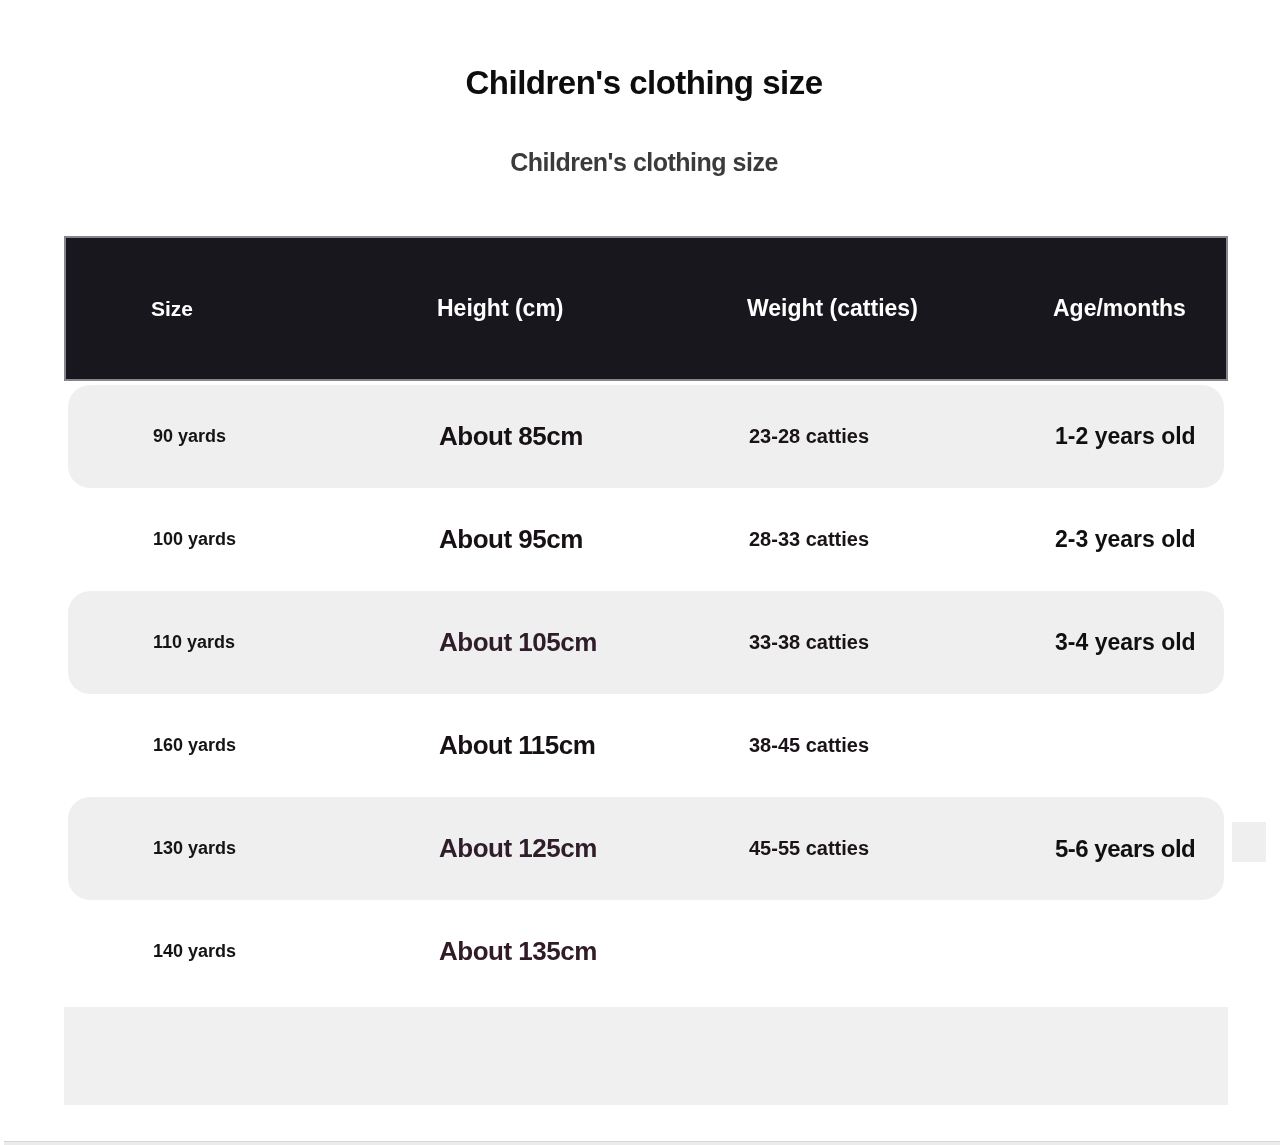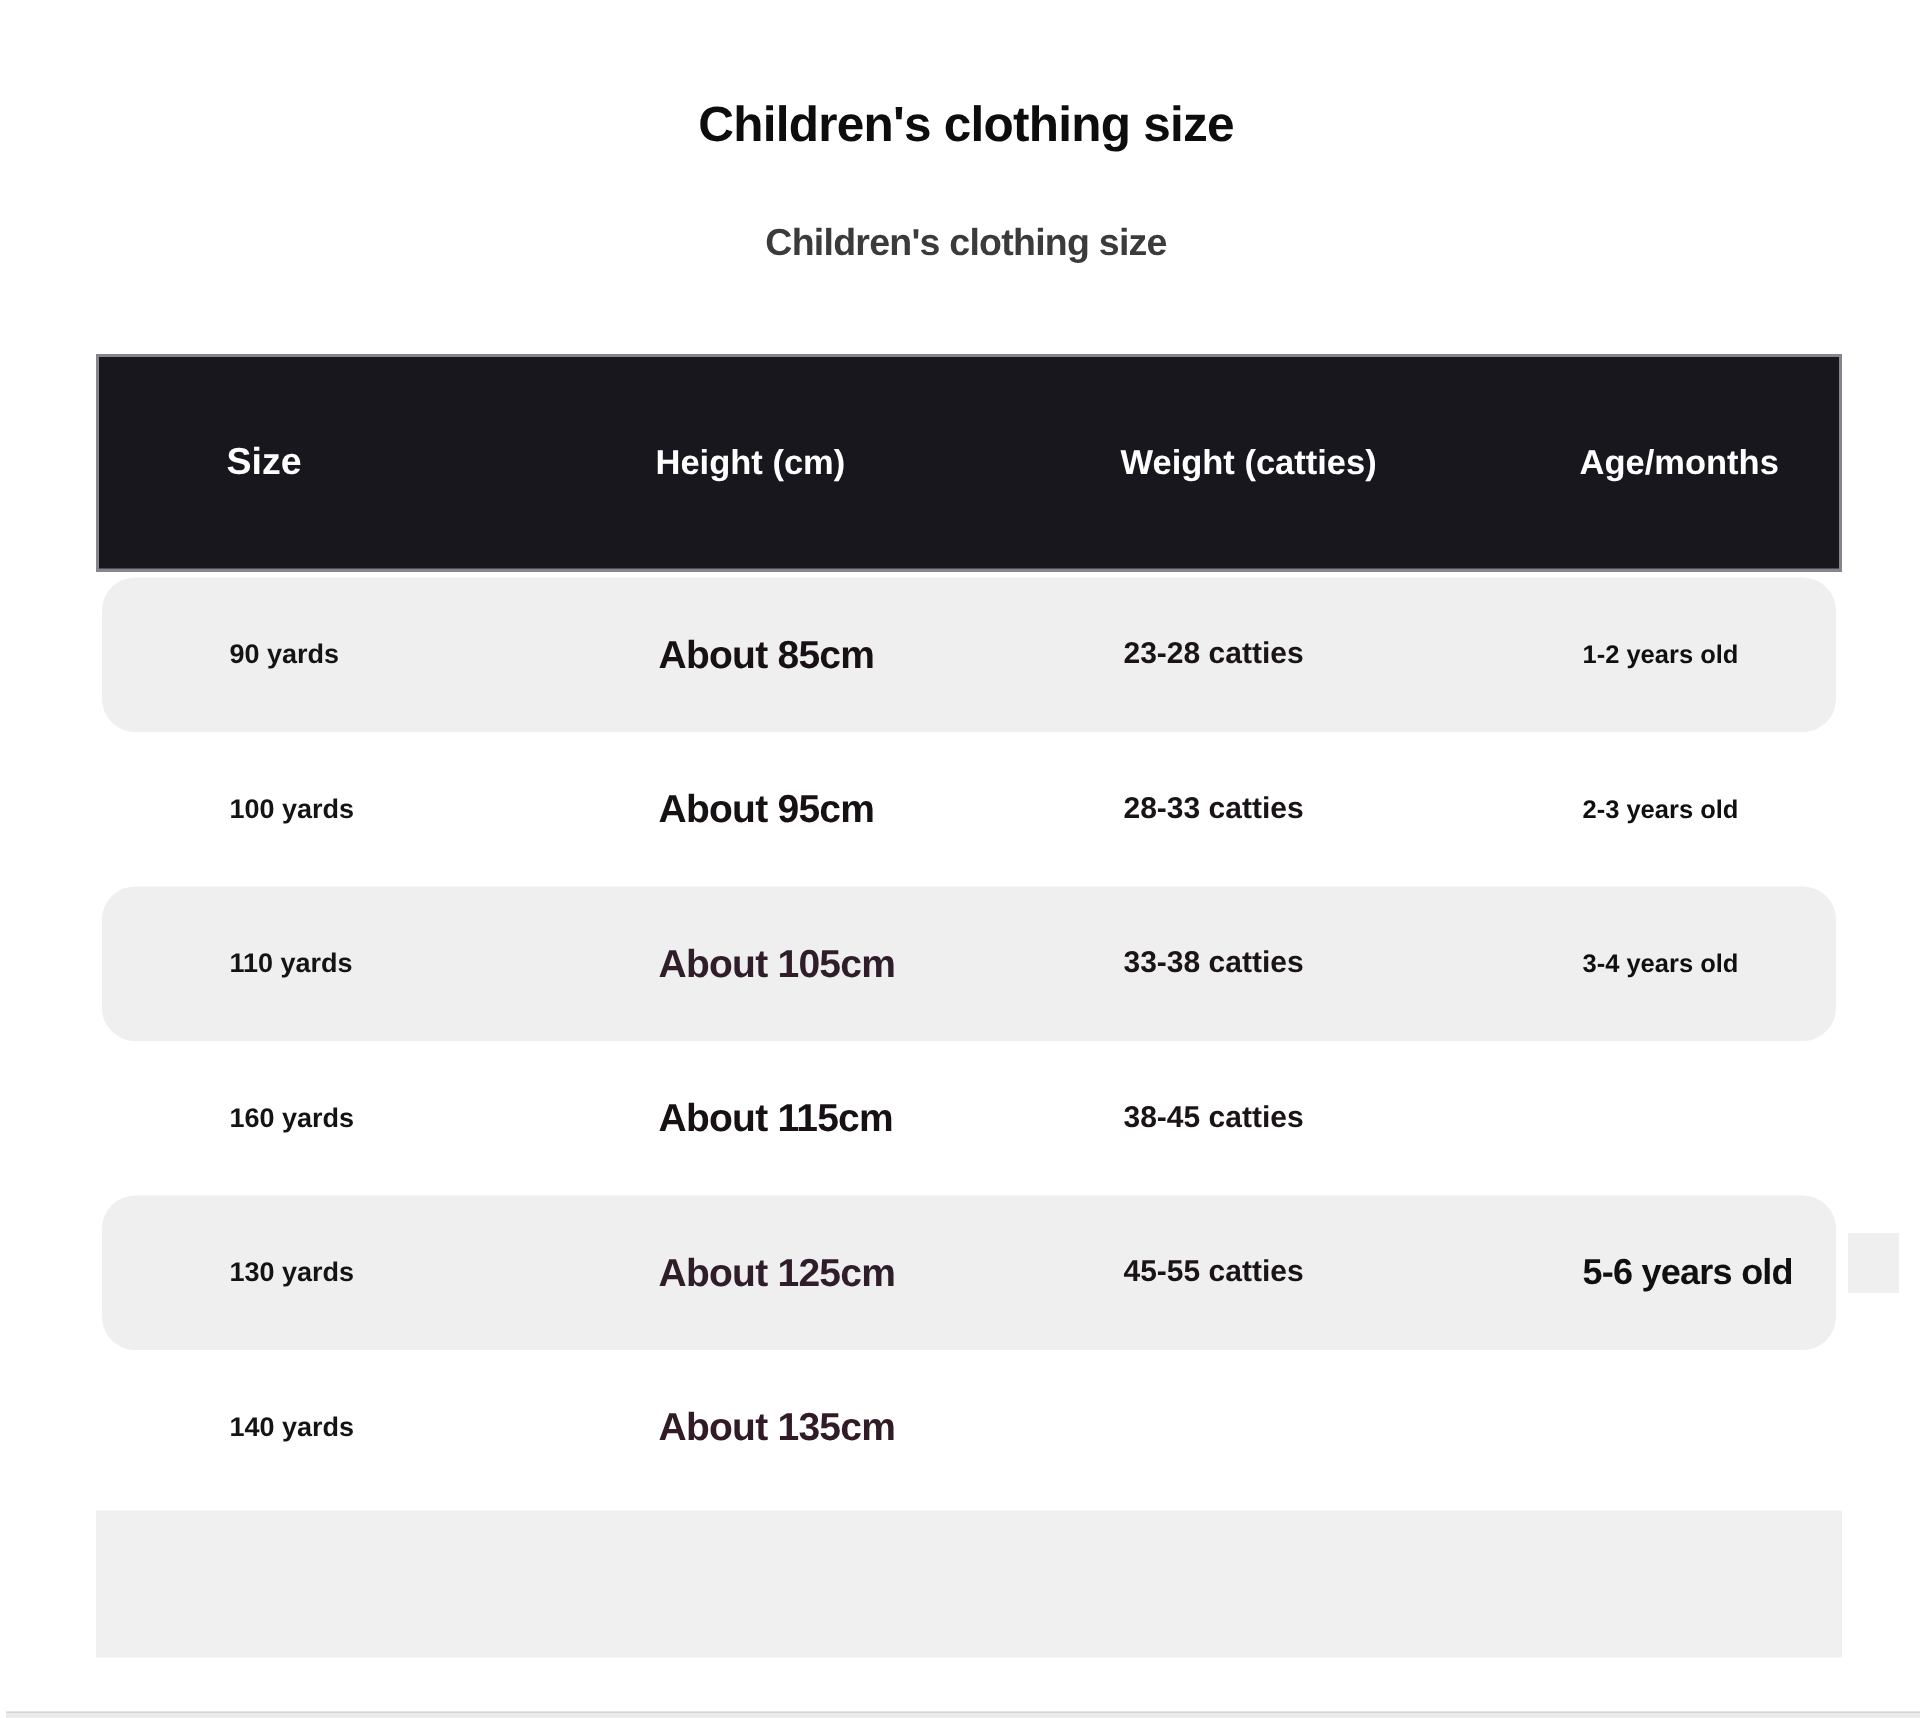--- a/index.html
+++ b/index.html
@@ -61,27 +61,27 @@
     font-weight: 700;
     color: #ffffff;
   }
   .cell {
     display: flex;
     align-items: center;
     font-weight: 700;
     color: #141414;
   }
   .cell.c1 { padding-left: 81px; font-size: 18px; }
-  .t-header .cell.c1 { font-size: 25px; text-align: center; }
+  .t-header .cell.c1 { font-size: 21px; text-align: center; }
   .data-row { height: 103px; background: #ffffff; }
   .data-row.shade { background: #efefef; border-radius: 22px; }
   .data-row .c1 { font-size: 18px; color: #141414; }
   .data-row .c2 { font-size: 26px; color: #161014; letter-spacing: -0.5px; }
   .data-row .c3 { font-size: 20px; color: #1a1317; }
-  .data-row .c4 { font-size: 17px; color: #101010; }
+  .data-row .c4 { font-size: 23px; color: #101010; }
   .data-row .c4.age-large { font-size: 24px; letter-spacing: -0.5px; }
   .empty-row {
     height: 98px;
     background: #f0f0f0;
   }
   .row-notch {
     position: absolute;
     left: 1228px;
     top: 818px;
     width: 34px;

